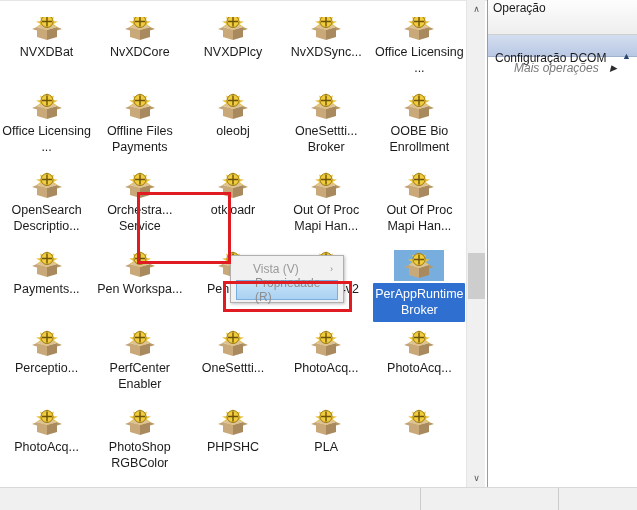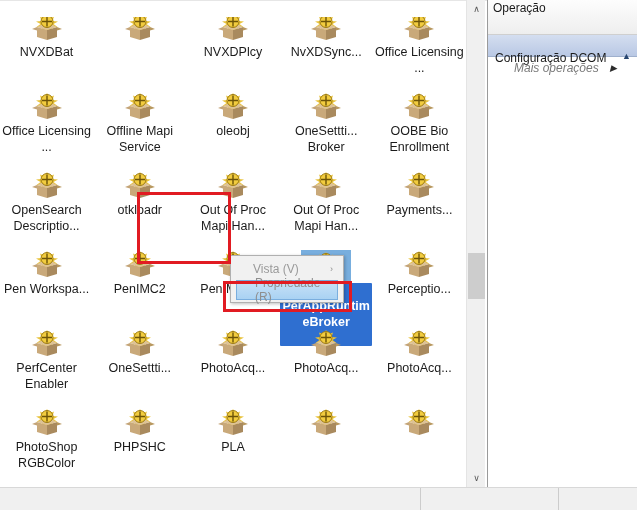--- a/index.html
+++ b/index.html
@@ -43,22 +43,21 @@
     text-align: center;
     width: 92px;
     word-wrap: break-word;
     margin-top: 2px;
     font-family: "Liberation Sans", sans-serif;
   }
   .cell.sel .label {
     background: #2f6fd0;
     color: #ffffff;
     border-radius: 1px;
-    padding: 16px 1px;
-    font-weight: bold;
+    padding: 4px 1px;
   }
 
   
   .dcom-ico { width: 34px; height: 30px; position: relative; }
   .dcom-ico svg { display: block; }
   .cell.sel .ico-wrap {
     background: #78aede;
     padding: 1px 8px 0 8px;
   }
 
@@ -224,20 +223,21 @@
                   <path d="M17 17 L27 14 L27 24 L17 27 Z" fill="#a98a5e"></path>
                   <path d="M7 14 L12 11.5 L22 11.5 L27 14 L17 17 Z" fill="#ddc296"></path>
                   <path d="M7 14 L2 16 L7 17.5 Z" fill="#c4a477"></path>
                   <path d="M27 14 L32 16 L27 17.5 Z" fill="#b8985f"></path>
                   <circle cx="17" cy="8.5" r="6" fill="#f2cc3f" stroke="#9b7a12" stroke-width="1"></circle>
                   <path d="M17 3.5 L17 13.5 M12 8.5 L22 8.5" stroke="#6d5408" stroke-width="1.4"></path>
                 </g>
               </svg>
             </div>
           </div>
+          <div class="label">NvXDCore</div>
         </div>
         <div class="cell">
           <div class="ico-wrap">
             <div class="dcom-ico">
               <svg width="34" height="30" viewBox="0 0 34 30">
                 <g>
                   <path d="M17 1 L19.5 5.5 L24 3.5 L22.5 8 L28 8.5 L23.5 11 L27.5 14 L22 14.5 L23 19 L18.5 16.5 L17 21 L15.5 16.5 L11 19 L12 14.5 L6.5 14 L10.5 11 L6 8.5 L11.5 8 L10 3.5 L14.5 5.5 Z" fill="#e8c23a"></path>
                   <path d="M7 14 L17 17 L17 27 L7 24 Z" fill="#c9a97a"></path>
                   <path d="M17 17 L27 14 L27 24 L17 27 Z" fill="#a98a5e"></path>
                   <path d="M7 14 L12 11.5 L22 11.5 L27 14 L17 17 Z" fill="#ddc296"></path>
@@ -318,21 +318,21 @@
                   <path d="M17 17 L27 14 L27 24 L17 27 Z" fill="#a98a5e"></path>
                   <path d="M7 14 L12 11.5 L22 11.5 L27 14 L17 17 Z" fill="#ddc296"></path>
                   <path d="M7 14 L2 16 L7 17.5 Z" fill="#c4a477"></path>
                   <path d="M27 14 L32 16 L27 17.5 Z" fill="#b8985f"></path>
                   <circle cx="17" cy="8.5" r="6" fill="#f2cc3f" stroke="#9b7a12" stroke-width="1"></circle>
                   <path d="M17 3.5 L17 13.5 M12 8.5 L22 8.5" stroke="#6d5408" stroke-width="1.4"></path>
                 </g>
               </svg>
             </div>
           </div>
-          <div class="label">Offline Mapi Service</div>
+          <div class="label">Offline Files Payments</div>
         </div>
         <div class="cell">
           <div class="ico-wrap">
             <div class="dcom-ico">
               <svg width="34" height="30" viewBox="0 0 34 30">
                 <g>
                   <path d="M17 1 L19.5 5.5 L24 3.5 L22.5 8 L28 8.5 L23.5 11 L27.5 14 L22 14.5 L23 19 L18.5 16.5 L17 21 L15.5 16.5 L11 19 L12 14.5 L6.5 14 L10.5 11 L6 8.5 L11.5 8 L10 3.5 L14.5 5.5 Z" fill="#e8c23a"></path>
                   <path d="M7 14 L17 17 L17 27 L7 24 Z" fill="#c9a97a"></path>
                   <path d="M17 17 L27 14 L27 24 L17 27 Z" fill="#a98a5e"></path>
                   <path d="M7 14 L12 11.5 L22 11.5 L27 14 L17 17 Z" fill="#ddc296"></path>
@@ -395,20 +395,39 @@
                   <path d="M7 14 L12 11.5 L22 11.5 L27 14 L17 17 Z" fill="#ddc296"></path>
                   <path d="M7 14 L2 16 L7 17.5 Z" fill="#c4a477"></path>
                   <path d="M27 14 L32 16 L27 17.5 Z" fill="#b8985f"></path>
                   <circle cx="17" cy="8.5" r="6" fill="#f2cc3f" stroke="#9b7a12" stroke-width="1"></circle>
                   <path d="M17 3.5 L17 13.5 M12 8.5 L22 8.5" stroke="#6d5408" stroke-width="1.4"></path>
                 </g>
               </svg>
             </div>
           </div>
           <div class="label">OpenSearch Descriptio...</div>
+        </div>
+        <div class="cell">
+          <div class="ico-wrap">
+            <div class="dcom-ico">
+              <svg width="34" height="30" viewBox="0 0 34 30">
+                <g>
+                  <path d="M17 1 L19.5 5.5 L24 3.5 L22.5 8 L28 8.5 L23.5 11 L27.5 14 L22 14.5 L23 19 L18.5 16.5 L17 21 L15.5 16.5 L11 19 L12 14.5 L6.5 14 L10.5 11 L6 8.5 L11.5 8 L10 3.5 L14.5 5.5 Z" fill="#e8c23a"></path>
+                  <path d="M7 14 L17 17 L17 27 L7 24 Z" fill="#c9a97a"></path>
+                  <path d="M17 17 L27 14 L27 24 L17 27 Z" fill="#a98a5e"></path>
+                  <path d="M7 14 L12 11.5 L22 11.5 L27 14 L17 17 Z" fill="#ddc296"></path>
+                  <path d="M7 14 L2 16 L7 17.5 Z" fill="#c4a477"></path>
+                  <path d="M27 14 L32 16 L27 17.5 Z" fill="#b8985f"></path>
+                  <circle cx="17" cy="8.5" r="6" fill="#f2cc3f" stroke="#9b7a12" stroke-width="1"></circle>
+                  <path d="M17 3.5 L17 13.5 M12 8.5 L22 8.5" stroke="#6d5408" stroke-width="1.4"></path>
+                </g>
+              </svg>
+            </div>
+          </div>
+          <div class="label">Orchestra... Service</div>
         </div>
         <div class="cell">
           <div class="ico-wrap">
             <div class="dcom-ico">
               <svg width="34" height="30" viewBox="0 0 34 30">
                 <g>
                   <path d="M17 1 L19.5 5.5 L24 3.5 L22.5 8 L28 8.5 L23.5 11 L27.5 14 L22 14.5 L23 19 L18.5 16.5 L17 21 L15.5 16.5 L11 19 L12 14.5 L6.5 14 L10.5 11 L6 8.5 L11.5 8 L10 3.5 L14.5 5.5 Z" fill="#e8c23a"></path>
                   <path d="M7 14 L17 17 L17 27 L7 24 Z" fill="#c9a97a"></path>
                   <path d="M17 17 L27 14 L27 24 L17 27 Z" fill="#a98a5e"></path>
                   <path d="M7 14 L12 11.5 L22 11.5 L27 14 L17 17 Z" fill="#ddc296"></path>

